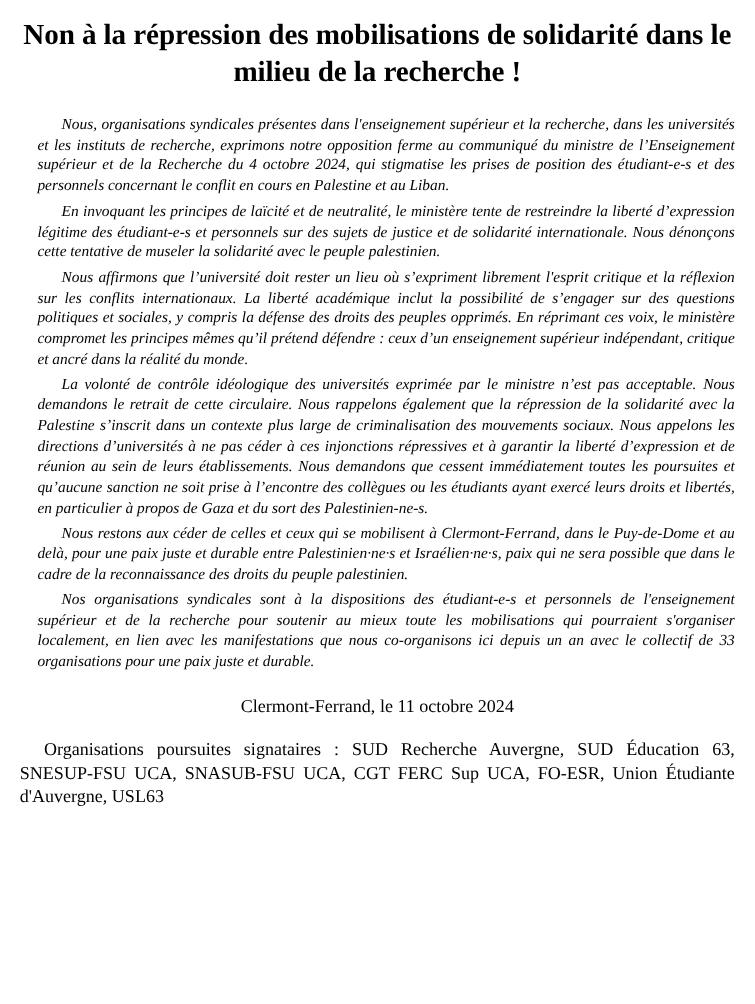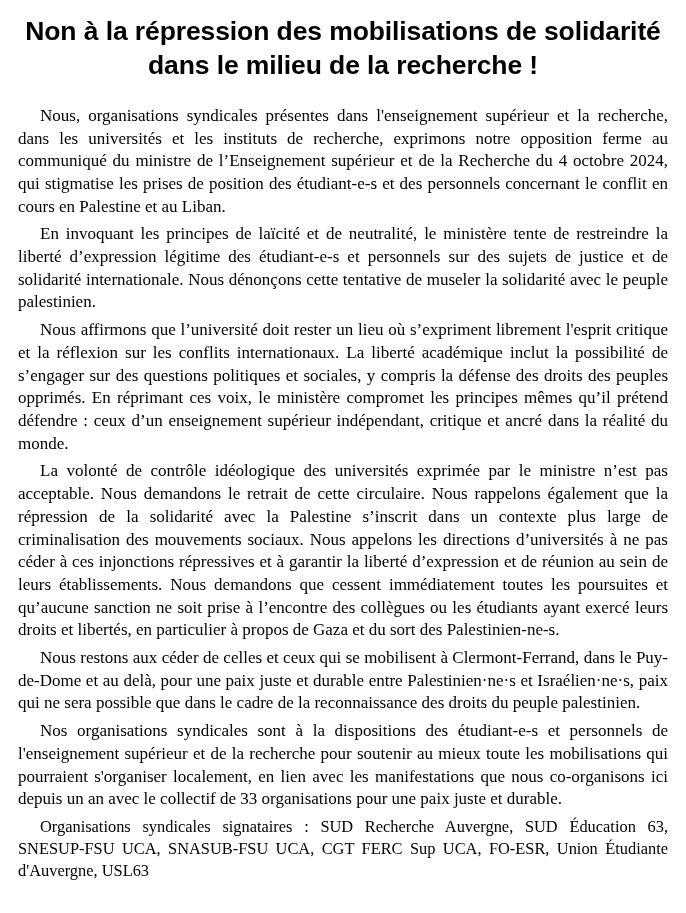--- a/index.html
+++ b/index.html
@@ -15,35 +15,36 @@
     overflow: hidden;
   }
   .page {
     width: 686px;
     height: 913px;
     box-sizing: border-box;
     padding: 14px 18px 0 18px;
     position: relative;
   }
   .doc-title {
-    font-family: Liberation Sans, sans-serif;
+    font-family: Liberation Serif, serif;
     font-weight: bold;
     font-size: 26.5px;
     line-height: 1.30;
     text-align: center;
     margin: 0 0 22px 0;
     letter-spacing: -0.1px;
   }
   .body-text p {
-    margin: 0 0 0.30em 0;
-    font-size: 17px;
+    margin: 0 0 0.30em 16px;
+    font-size: 14px;
     line-height: 1.335;
     text-align: justify;
     text-indent: 22px;
     hyphens: auto;
+    font-style: italic;
   }
   .signature-line {
     margin: 20px 0 18px 0;
     font-size: 16.4px;
     text-align: center;
   }
   .signatories {
     font-size: 16.4px;
     line-height: 1.335;
     text-align: justify;
@@ -60,16 +61,17 @@
 
   <div class="body-text">
     <p>Nous, organisations syndicales présentes dans l'enseignement supérieur et la recherche, dans les universités et les instituts de recherche, exprimons notre opposition ferme au communiqué du ministre de l’Enseignement supérieur et de la Recherche du 4 octobre 2024, qui stigmatise les prises de position des étudiant-e-s et des personnels concernant le conflit en cours en Palestine et au Liban.</p>
     <p>En invoquant les principes de laïcité et de neutralité, le ministère tente de restreindre la liberté d’expression légitime des étudiant-e-s et personnels sur des sujets de justice et de solidarité internationale. Nous dénonçons cette tentative de museler la solidarité avec le peuple palestinien.</p>
     <p>Nous affirmons que l’université doit rester un lieu où s’expriment librement l'esprit critique et la réflexion sur les conflits internationaux. La liberté académique inclut la possibilité de s’engager sur des questions politiques et sociales, y compris la défense des droits des peuples opprimés. En réprimant ces voix, le ministère compromet les principes mêmes qu’il prétend défendre : ceux d’un enseignement supérieur indépendant, critique et ancré dans la réalité du monde.</p>
     <p>La volonté de contrôle idéologique des universités exprimée par le ministre n’est pas acceptable. Nous demandons le retrait de cette circulaire. Nous rappelons également que la répression de la solidarité avec la Palestine s’inscrit dans un contexte plus large de criminalisation des mouvements sociaux. Nous appelons les directions d’universités à ne pas céder à ces injonctions répressives et à garantir la liberté d’expression et de réunion au sein de leurs établissements. Nous demandons que cessent immédiatement toutes les poursuites et qu’aucune sanction ne soit prise à l’encontre des collègues ou les étudiants ayant exercé leurs droits et libertés, en particulier à propos de Gaza et du sort des Palestinien-ne-s.</p>
     <p>Nous restons aux céder de celles et ceux qui se mobilisent à Clermont-Ferrand, dans le Puy-de-Dome et au delà, pour une paix juste et durable entre Palestinien·ne·s et Israélien·ne·s, paix qui ne sera possible que dans le cadre de la reconnaissance des droits du peuple palestinien.</p>
     <p>Nos organisations syndicales sont à la dispositions des étudiant-e-s et personnels de l'enseignement supérieur et de la recherche pour soutenir au mieux toute les mobilisations qui pourraient s'organiser localement, en lien avec les manifestations que nous co-organisons ici depuis un an avec le collectif de 33 organisations pour une paix juste et durable.</p>
   </div>
 
+  <div class="signature-line">Clermont-Ferrand, le 11 octobre 2024</div>
 
-  <div class="signatories">Organisations syndicales signataires : SUD Recherche Auvergne, SUD Éducation 63, SNESUP-FSU UCA, SNASUB-FSU UCA, CGT FERC Sup UCA, FO-ESR, Union Étudiante d'Auvergne, USL63</div>
+  <div class="signatories">Organisations poursuites signataires : SUD Recherche Auvergne, SUD Éducation 63, SNESUP-FSU UCA, SNASUB-FSU UCA, CGT FERC Sup UCA, FO-ESR, Union Étudiante d'Auvergne, USL63</div>
 
 </div>
 
 </body></html>

